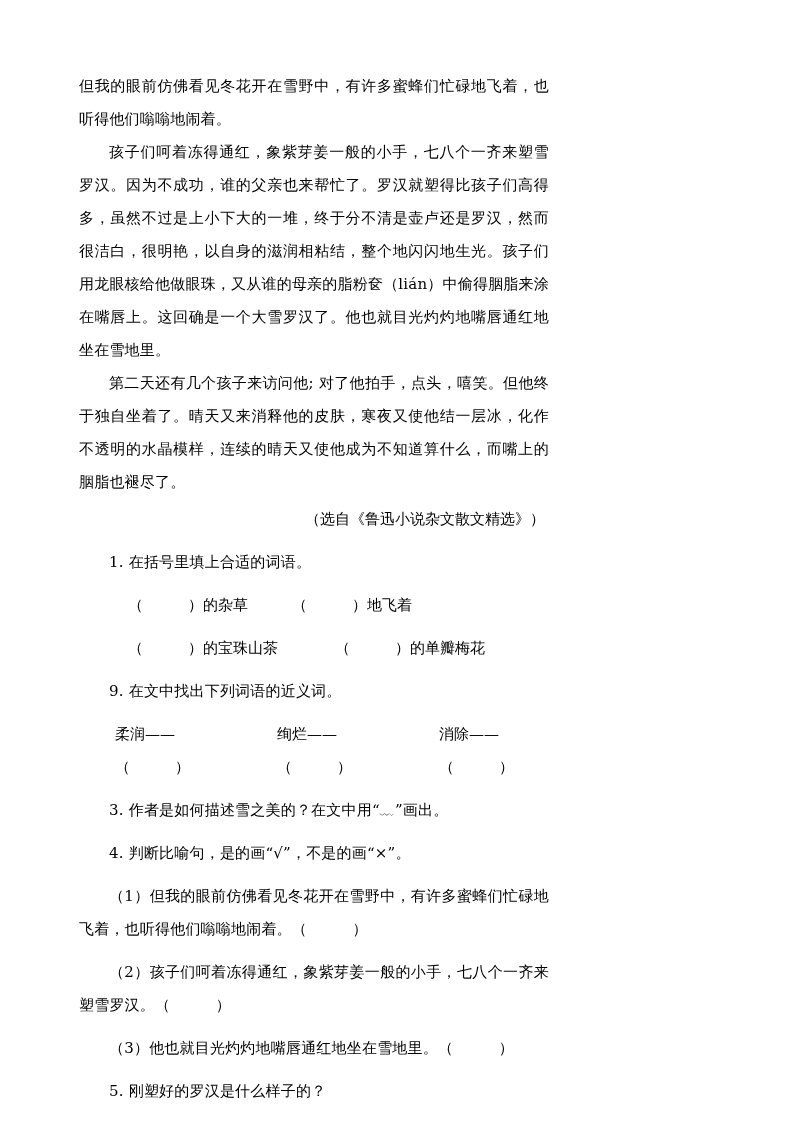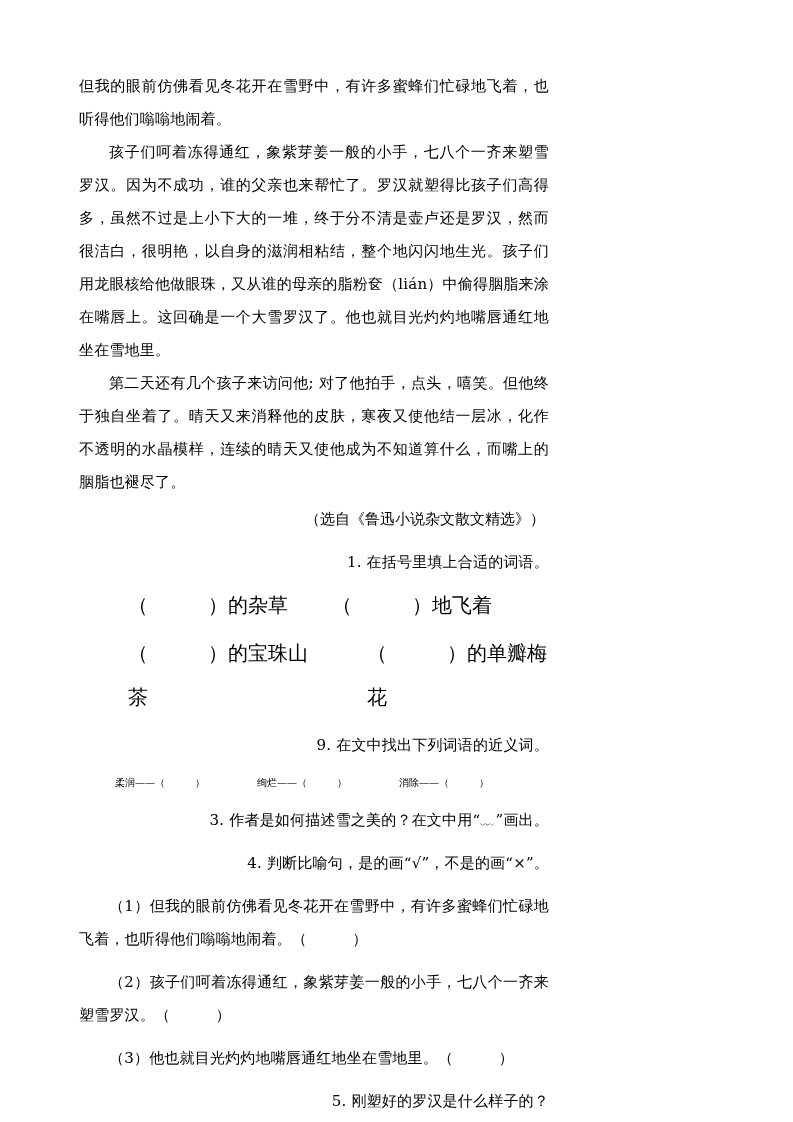--- a/index.html
+++ b/index.html
@@ -31,40 +31,40 @@
     text-align: right;
     padding-right: 4px;
     margin-top: 4px;
   }
   
   .q {
     font-size: 15px;
     line-height: 2.2;
     margin-top: 10px;
     letter-spacing: 0.2px;
-    text-align: right;
   }
   .q-title { text-indent: 2em; }
   .sub-item { text-indent: 2em; text-align: justify; }
   .blank-row {
     display: flex;
     padding-left: 49px;
-    margin-top: 4px;
-    font-size: 20px;
+    margin-top: 10px;
+    font-size: 15px;
     line-height: 2.2;
   }
   .gap-md { gap: 44px; }
   .gap-lg { gap: 57px; }
   .near-row {
     display: flex;
     gap: 52px;
     padding-left: 36px;
     margin-top: 10px;
-    font-size: 10px;
+    font-size: 15px;
     line-height: 2.2;
+    justify-content: flex-end;
   }
   
   .divider {
     border: none;
     border-top: 2px solid #000000;
     width: calc(100% - 16px);
     margin: 28px 0 2px 16px;
   }
   
   .ans {

